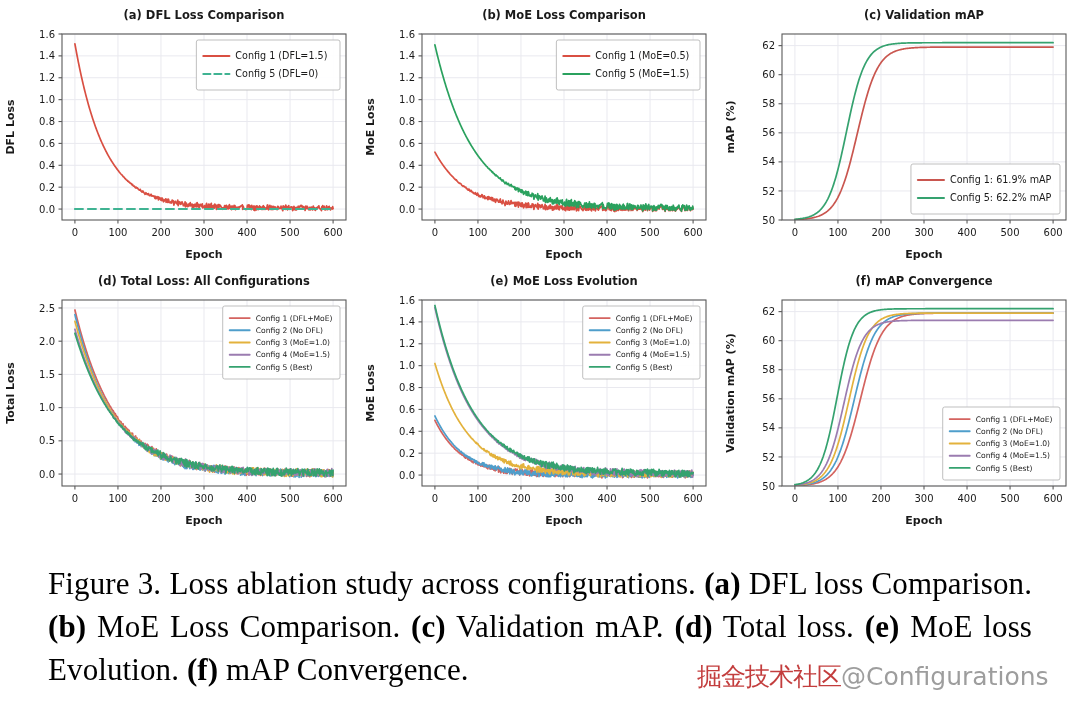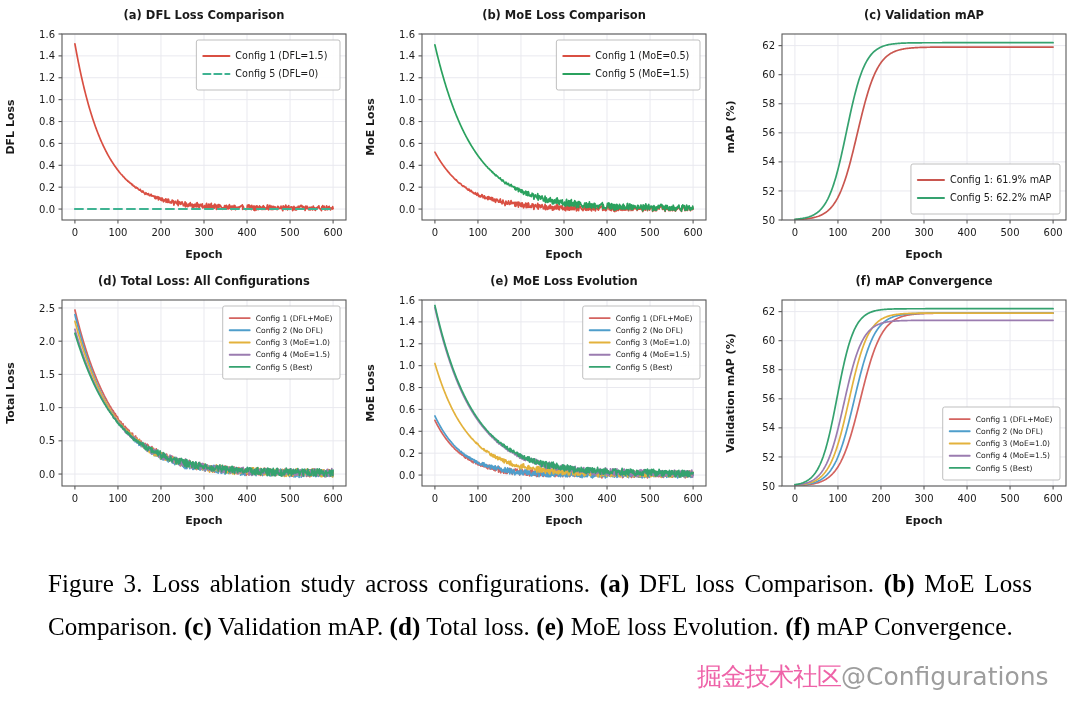--- a/index.html
+++ b/index.html
@@ -38,21 +38,21 @@
   }
   .panel svg {
     display: block;
   }
   .caption {
     position: absolute;
     left: 48px;
     top: 562px;
     width: 984px;
     font-family: "Liberation Serif", "DejaVu Serif", serif;
-    font-size: 25px;
+    font-size: 31px;
     line-height: 43px;
     color: #000000;
     text-align: justify;
     text-align-last: left;
     letter-spacing: 0.1px;
   }
   .caption b {
     font-weight: bold;
   }
   .watermark {
@@ -60,21 +60,21 @@
     left: 697px;
     top: 660px;
     font-family: "DejaVu Sans", sans-serif;
     font-size: 25px;
     color: #8d8d8d;
     opacity: 0.85;
     white-space: nowrap;
     pointer-events: none;
   }
   .wm-cn {
-    color: #ec4899;
+    color: #b91c1c;
     letter-spacing: -1px;
   }
 </style>
 </head>
 <body>
 
 <div id="figure-root">
 
   <div class="panel-grid">
     <div class="panel">

